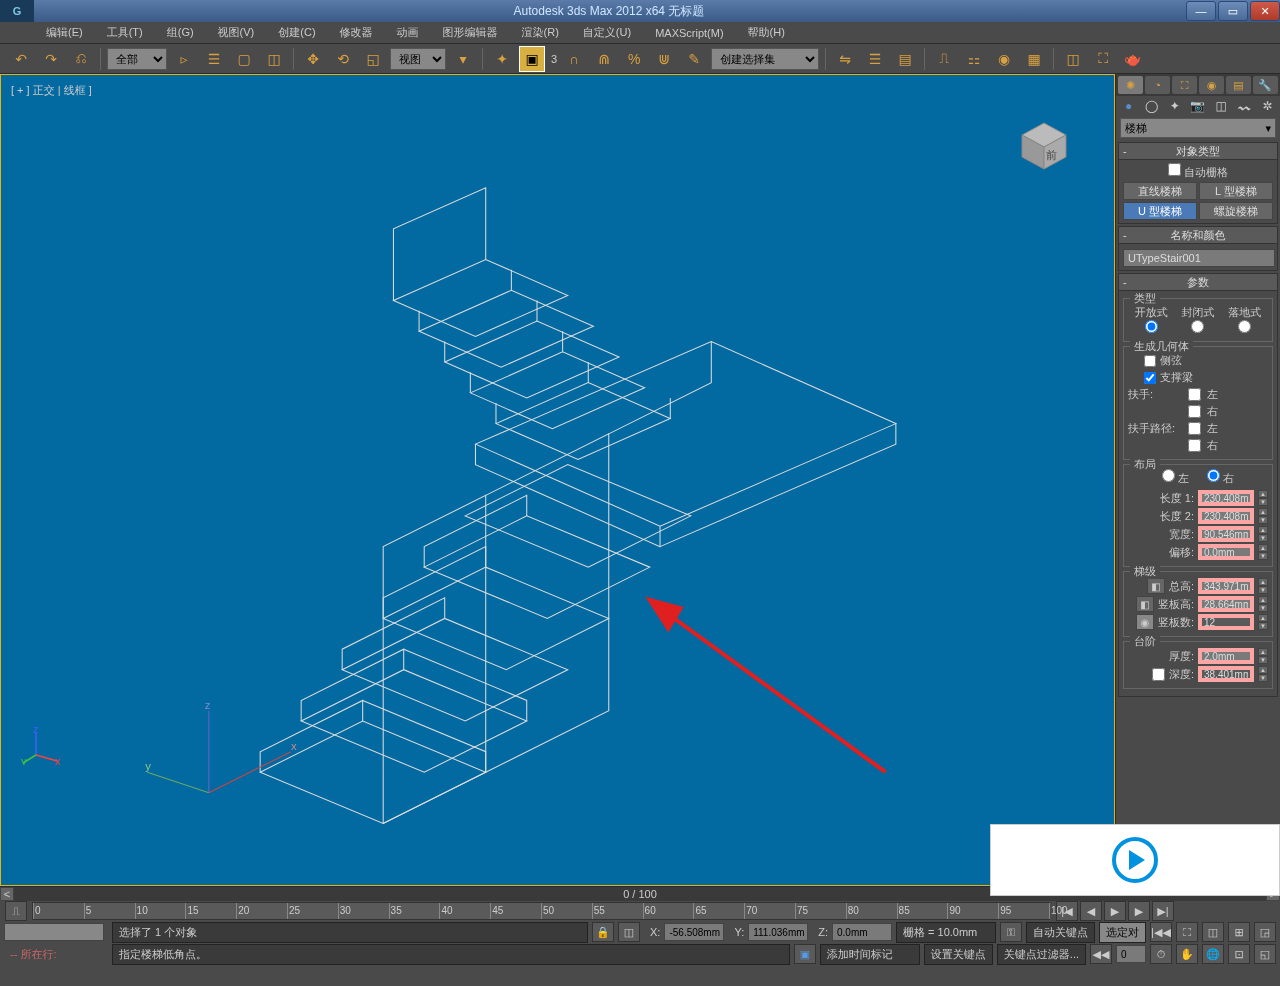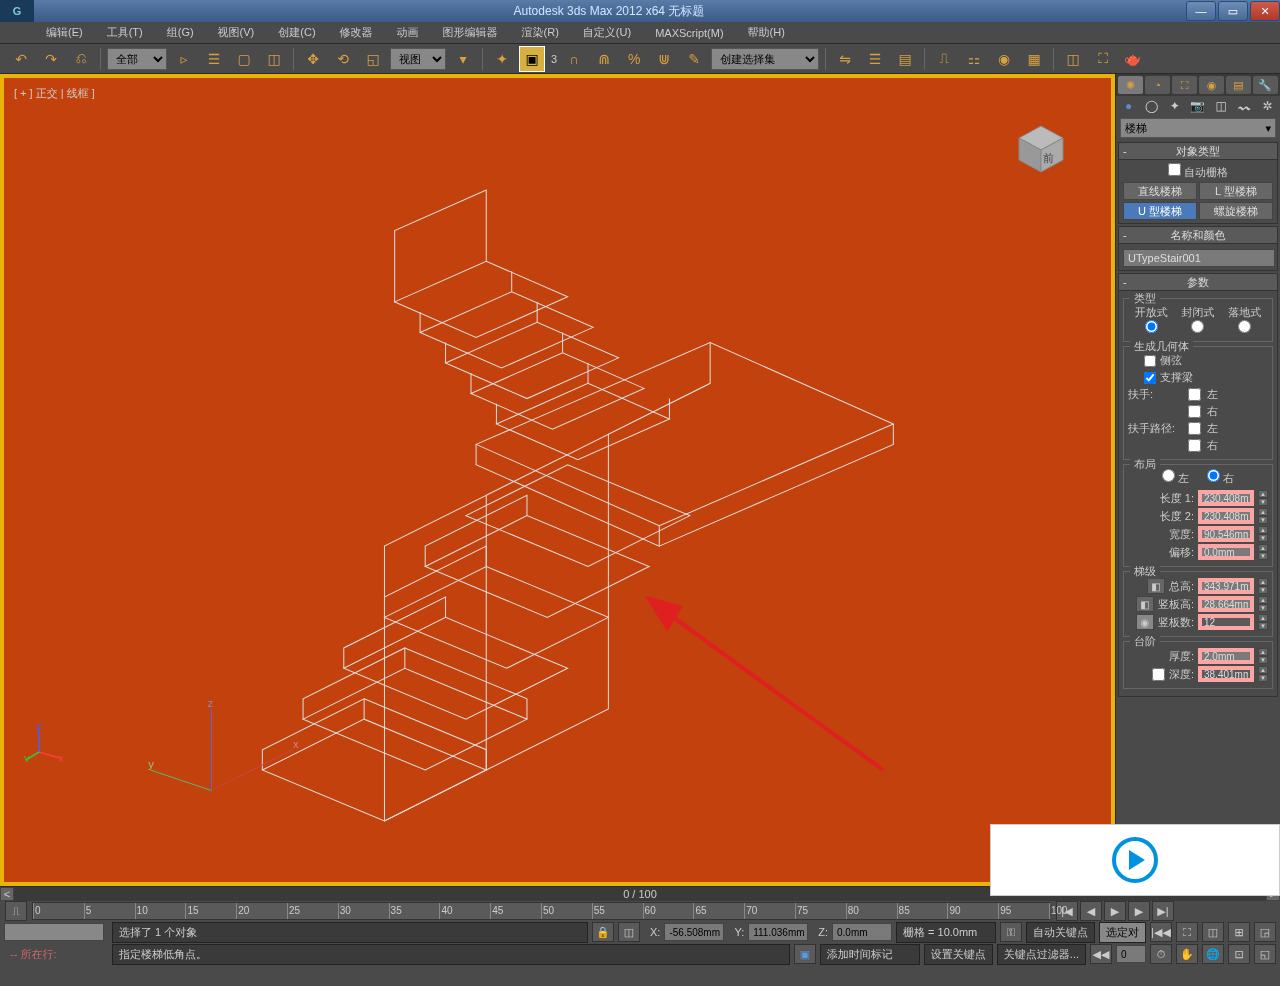--- a/index.html
+++ b/index.html
@@ -19,21 +19,21 @@
 
 
 .toolbar { height: 30px; background: #4a4a4a; display: flex; align-items: center; padding: 0 8px; gap: 4px; border-bottom: 1px solid #2a2a2a; }
 .tool-btn { width: 26px; height: 26px; background: #4a4a4a; border: 1px solid transparent; display: flex; align-items: center; justify-content: center; cursor: pointer; color: #d8a040; font-size: 14px; }
 .tool-btn.yellowbox { background: #d8b040; color: #000; border: 1px solid #fff; }
 .tool-sep { width: 1px; height: 22px; background: #666; margin: 0 2px; }
 .tool-select { height: 22px; background: #888; border: 1px solid #555; color: #000; padding: 0 4px; }
 
 
 .main { position: absolute; top: 74px; bottom: 100px; left: 0; right: 0; display: flex; }
-.viewport { flex: 1; background: #c2410c; position: relative; border: 4px solid #eab308; }
+.viewport { flex: 1; background: #0369a1; position: relative; border: 1px solid #eab308; }
 .viewport-label { position: absolute; top: 8px; left: 10px; color: #ccc; }
 .viewcube { position: absolute; top: 40px; right: 40px; width: 60px; height: 60px; }
 .axis-gizmo { position: absolute; bottom: 120px; left: 20px; width: 40px; height: 40px; }
 
 
 .rightpanel { width: 165px; background: #4a4a4a; display: flex; flex-direction: column; border-left: 1px solid #2a2a2a; }
 .rp-tabs { height: 22px; display: flex; background: #3a3a3a; gap: 2px; padding: 2px; }
 .rp-tab { flex: 1; background: #5a5a5a; display: flex; align-items: center; justify-content: center; cursor: pointer; color: #d8a040; border-radius: 2px; }
 .rp-tab.active { background: #7a7a7a; }
 .rp-subtabs { height: 20px; display: flex; gap: 2px; padding: 2px; }

